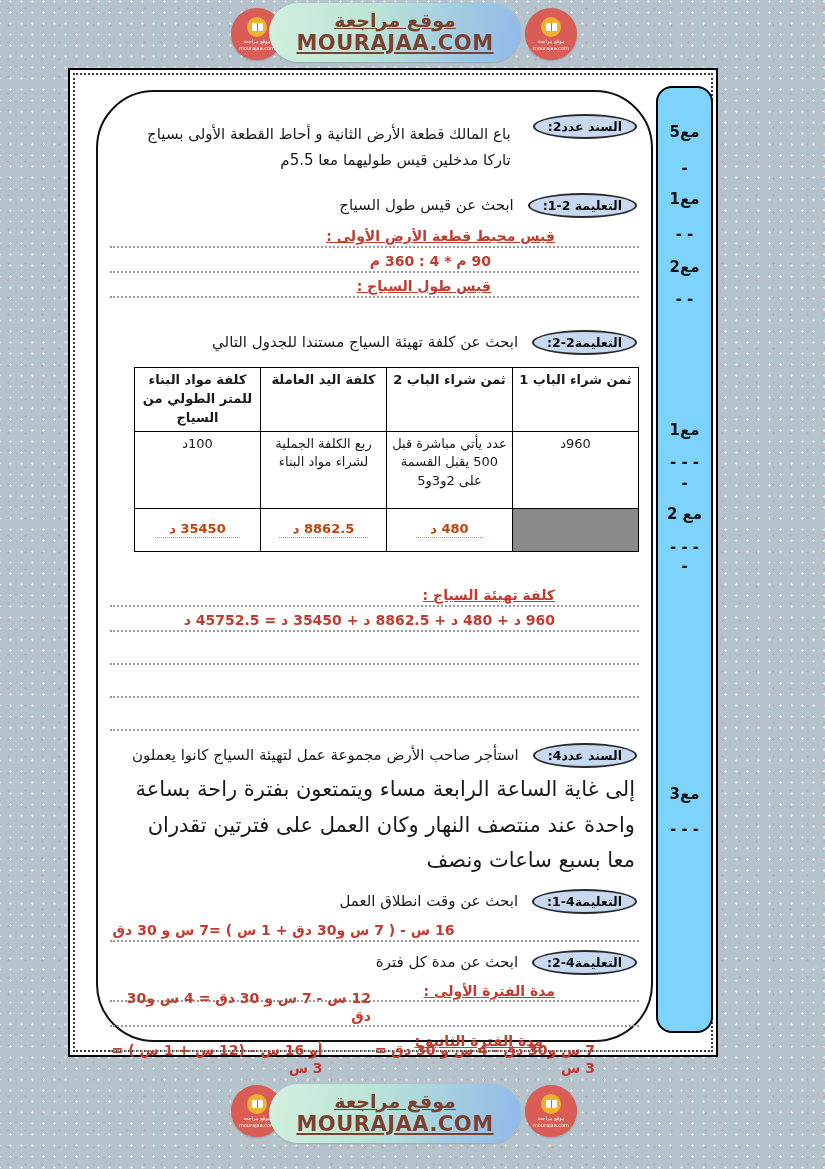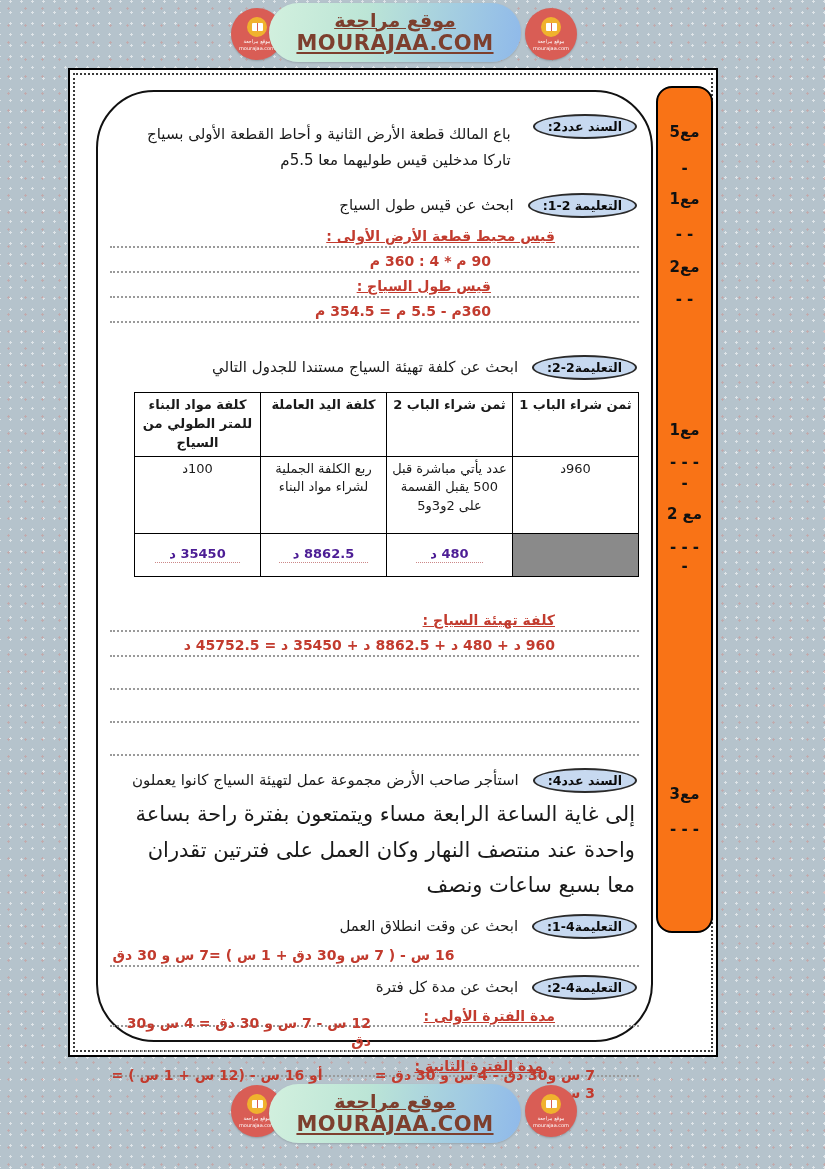--- a/index.html
+++ b/index.html
@@ -27,21 +27,21 @@
     display:flex;flex-direction:column;align-items:center;justify-content:center;gap:1px;
     box-shadow:0 1px 2px rgba(0,0,0,.2);
   }
   .logo-yellow{width:20px;height:20px;border-radius:50%;background:#f0b22e;display:flex;align-items:center;justify-content:center;}
   .logo-book{width:11px;height:8px;border-radius:1px;background:linear-gradient(to right,#fff 44%,#d95d55 44% 56%,#fff 56%);}
   .logo-t{font-size:5px;color:#fff;line-height:1.25;white-space:nowrap;}
   
   .page{position:absolute;left:68px;top:68px;width:650px;height:989px;background:#fff;border:2px solid #000;box-sizing:border-box;}
   .page::before{content:"";position:absolute;inset:3px;border:2px dotted #3a3a3a;pointer-events:none;}
   
-  .strip{position:absolute;left:586px;top:16px;width:57px;height:847px;border:2.5px solid #000;border-radius:16px;background:#f97316;box-sizing:border-box;}
+  .strip{position:absolute;left:586px;top:16px;width:57px;height:947px;border:2.5px solid #000;border-radius:16px;background:#7dd3fc;box-sizing:border-box;}
   .strip-mark{position:absolute;width:100%;text-align:center;font-weight:700;font-size:15px;color:#111;direction:rtl;}
   
   .content{
     position:absolute;left:26px;top:20px;width:557px;height:952px;
     border:2.5px solid #111;border-radius:58px;box-sizing:border-box;
     direction:rtl;padding:16px 10px 8px;color:#1a1a1a;background:#fff;
   }
   .row{display:flex;align-items:center;gap:14px;padding:0 4px;}
   .row .txt{flex:1;font-size:15px;line-height:1.7;text-align:right;}
   .badge{
@@ -53,21 +53,21 @@
     font-weight:700;color:#c23b2e;font-size:14px;
     display:flex;align-items:flex-end;box-sizing:border-box;line-height:1.3;
   }
   .ans-line .u{text-decoration:underline;}
   .sand-p{margin:4px 6px 0;font-size:21px;line-height:1.7;text-align:right;}
   
   table.cost{border-collapse:collapse;table-layout:fixed;width:505px;margin:12px 2px 0 auto;font-size:13px;}
   table.cost td{border:1.5px solid #000;text-align:center;vertical-align:top;padding:3px 4px;line-height:1.45;}
   table.cost .hd{font-weight:700;height:38px;vertical-align:top;}
   table.cost .giv{height:70px;}
-  table.cost .ansr{height:36px;color:#4c1d95;font-weight:700;vertical-align:middle;}
+  table.cost .ansr{height:36px;color:#c2410c;font-weight:700;vertical-align:middle;}
   table.cost .ansr .uu{border-bottom:1.5px dotted #c88;padding:0 14px 1px;}
   table.cost .gray{background:#8a8a8a;}
 </style>
 </head>
 <body>
 
 <div class="logo-badge" style="left:231px;top:8px;">
   <span class="logo-yellow">
       <span class="logo-book"></span>
     </span>
@@ -118,23 +118,20 @@
     </div>
 
     <div class="ans-line" style="padding-right:84px;margin-top:4px;">
         <span class="u">قيس محيط قطعة الأرض الأولى :</span>
       </div>
     <div class="ans-line" style="padding-right:148px;">
         <span>90 م * 4 : 360 م</span>
       </div>
     <div class="ans-line" style="padding-right:148px;">
         <span class="u">قيس طول السياج :</span>
-      </div>
-    <div class="ans-line" style="padding-right:148px;">
-        <span>360م - 5.5 م = 354.5 م</span>
       </div>
 
     <div class="row" style="margin-top:32px;">
       <span class="badge">التعليمة2-2:</span>
       <span class="txt">ابحث عن كلفة تهيئة السياج مستندا للجدول التالي</span>
     </div>
 
     <table class="cost">
       <tbody>
           <tr>

